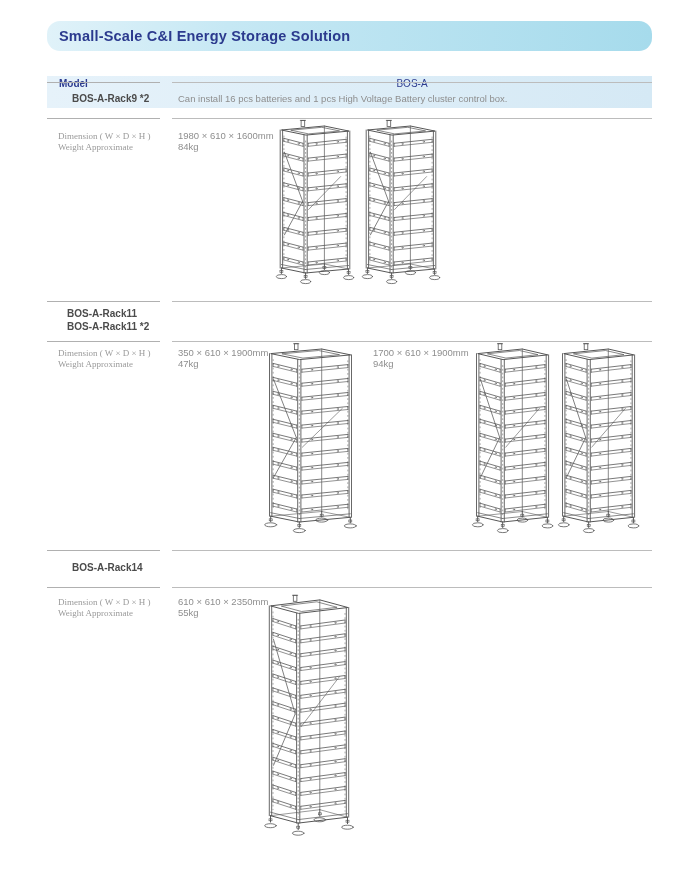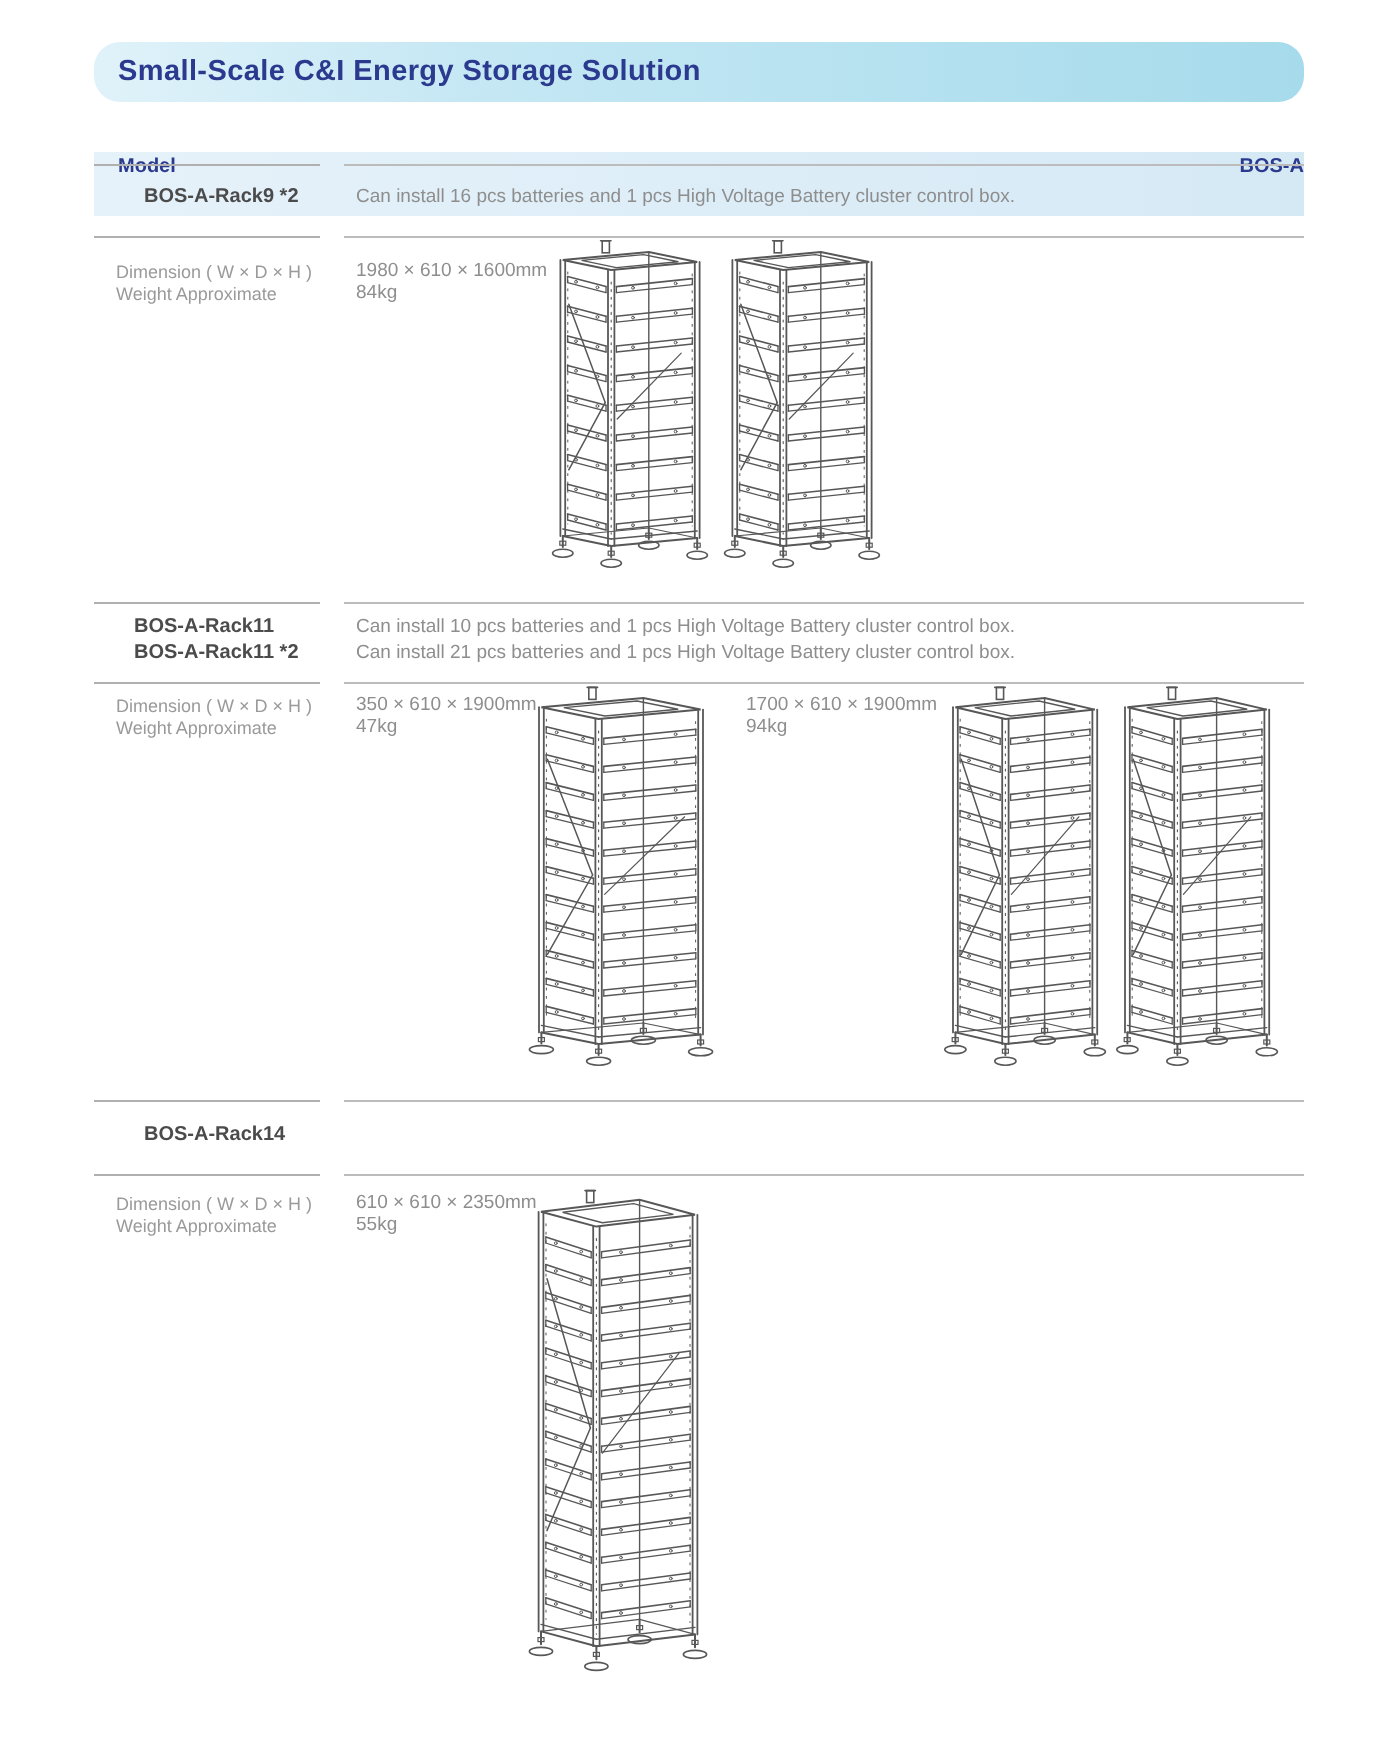--- a/index.html
+++ b/index.html
@@ -29,29 +29,29 @@
   .header-row{
     position:absolute;left:47px;top:56px;width:605px;height:32px;
     background:linear-gradient(90deg,var(--g2a),var(--g2b));
     margin-top:20px;
   }
   .col-model{
     position:absolute;left:12px;top:0;line-height:16px;
     font-size:10px;font-weight:bold;color:var(--c-title);white-space:nowrap;
   }
   .col-prod{
-    position:absolute;left:125px;top:0;width:480px;text-align:right;line-height:16px;
-    font-size:10px;font-weight:bold;color:var(--c-title);white-space:nowrap;
+    position:absolute;left:125px;top:0;width:480px;text-align:center;line-height:16px;
+    font-size:10px;font-weight:normal;color:var(--c-title);white-space:nowrap;
   }
   .dv{position:absolute;height:1px;background:var(--c-div);}
   .dl{left:47px;width:113px;}
   .dr{left:172px;width:480px;background:#bcbcbc;}
   .model{position:absolute;font-size:10px;font-weight:bold;line-height:12.5px;color:var(--c-model);white-space:nowrap;padding-left:14px;}
   .desc{position:absolute;font-size:9.5px;line-height:12.5px;color:var(--c-body);white-space:nowrap;text-align:center;}
-  .labels{position:absolute;font-size:9px;line-height:10.8px;color:var(--c-label);white-space:nowrap;}
+  .labels{position:absolute;font-size:9px;line-height:10.8px;color:var(--c-label);white-space:nowrap;font-family:Liberation Serif, serif;}
   .vals{position:absolute;font-size:9.5px;line-height:10.8px;color:var(--c-body);white-space:nowrap;}
   .rack{position:absolute;}
   .rack svg{overflow:visible;display:block;}
 </style>
 </head>
 <body>
 
 <div class="page">
 
   <div class="title-bar">
@@ -385,24 +385,20 @@
           <line x1="74.6" y1="149" x2="74.6" y2="154.5" stroke-width="1"></line>
           <rect x="73.1" y="151.6" width="3" height="2" stroke-width="0.6"></rect>
           <ellipse cx="74.6" cy="157.6" rx="5.1" ry="2" stroke-width="0.8"></ellipse>
         </g>
       </svg>
     </div>
 
   <div class="model" style="left:53px;top:308px">
     <div>BOS-A-Rack11</div>
     <div>BOS-A-Rack11 *2</div>
-  </div>
-  <div class="desc" style="left:178px;top:308px">
-    <div>Can install 10 pcs batteries and 1 pcs High Voltage Battery cluster control box.</div>
-    <div>Can install 21 pcs batteries and 1 pcs High Voltage Battery cluster control box.</div>
   </div>
   <div class="labels" style="left:58px;top:348px">
     <div>Dimension ( W × D × H )</div>
     <div>Weight Approximate</div>
   </div>
   <div class="vals" style="left:178px;top:348px">
     <div>350 × 610 × 1900mm</div>
     <div>47kg</div>
   </div>
   <div class="vals" style="left:373px;top:348px">

